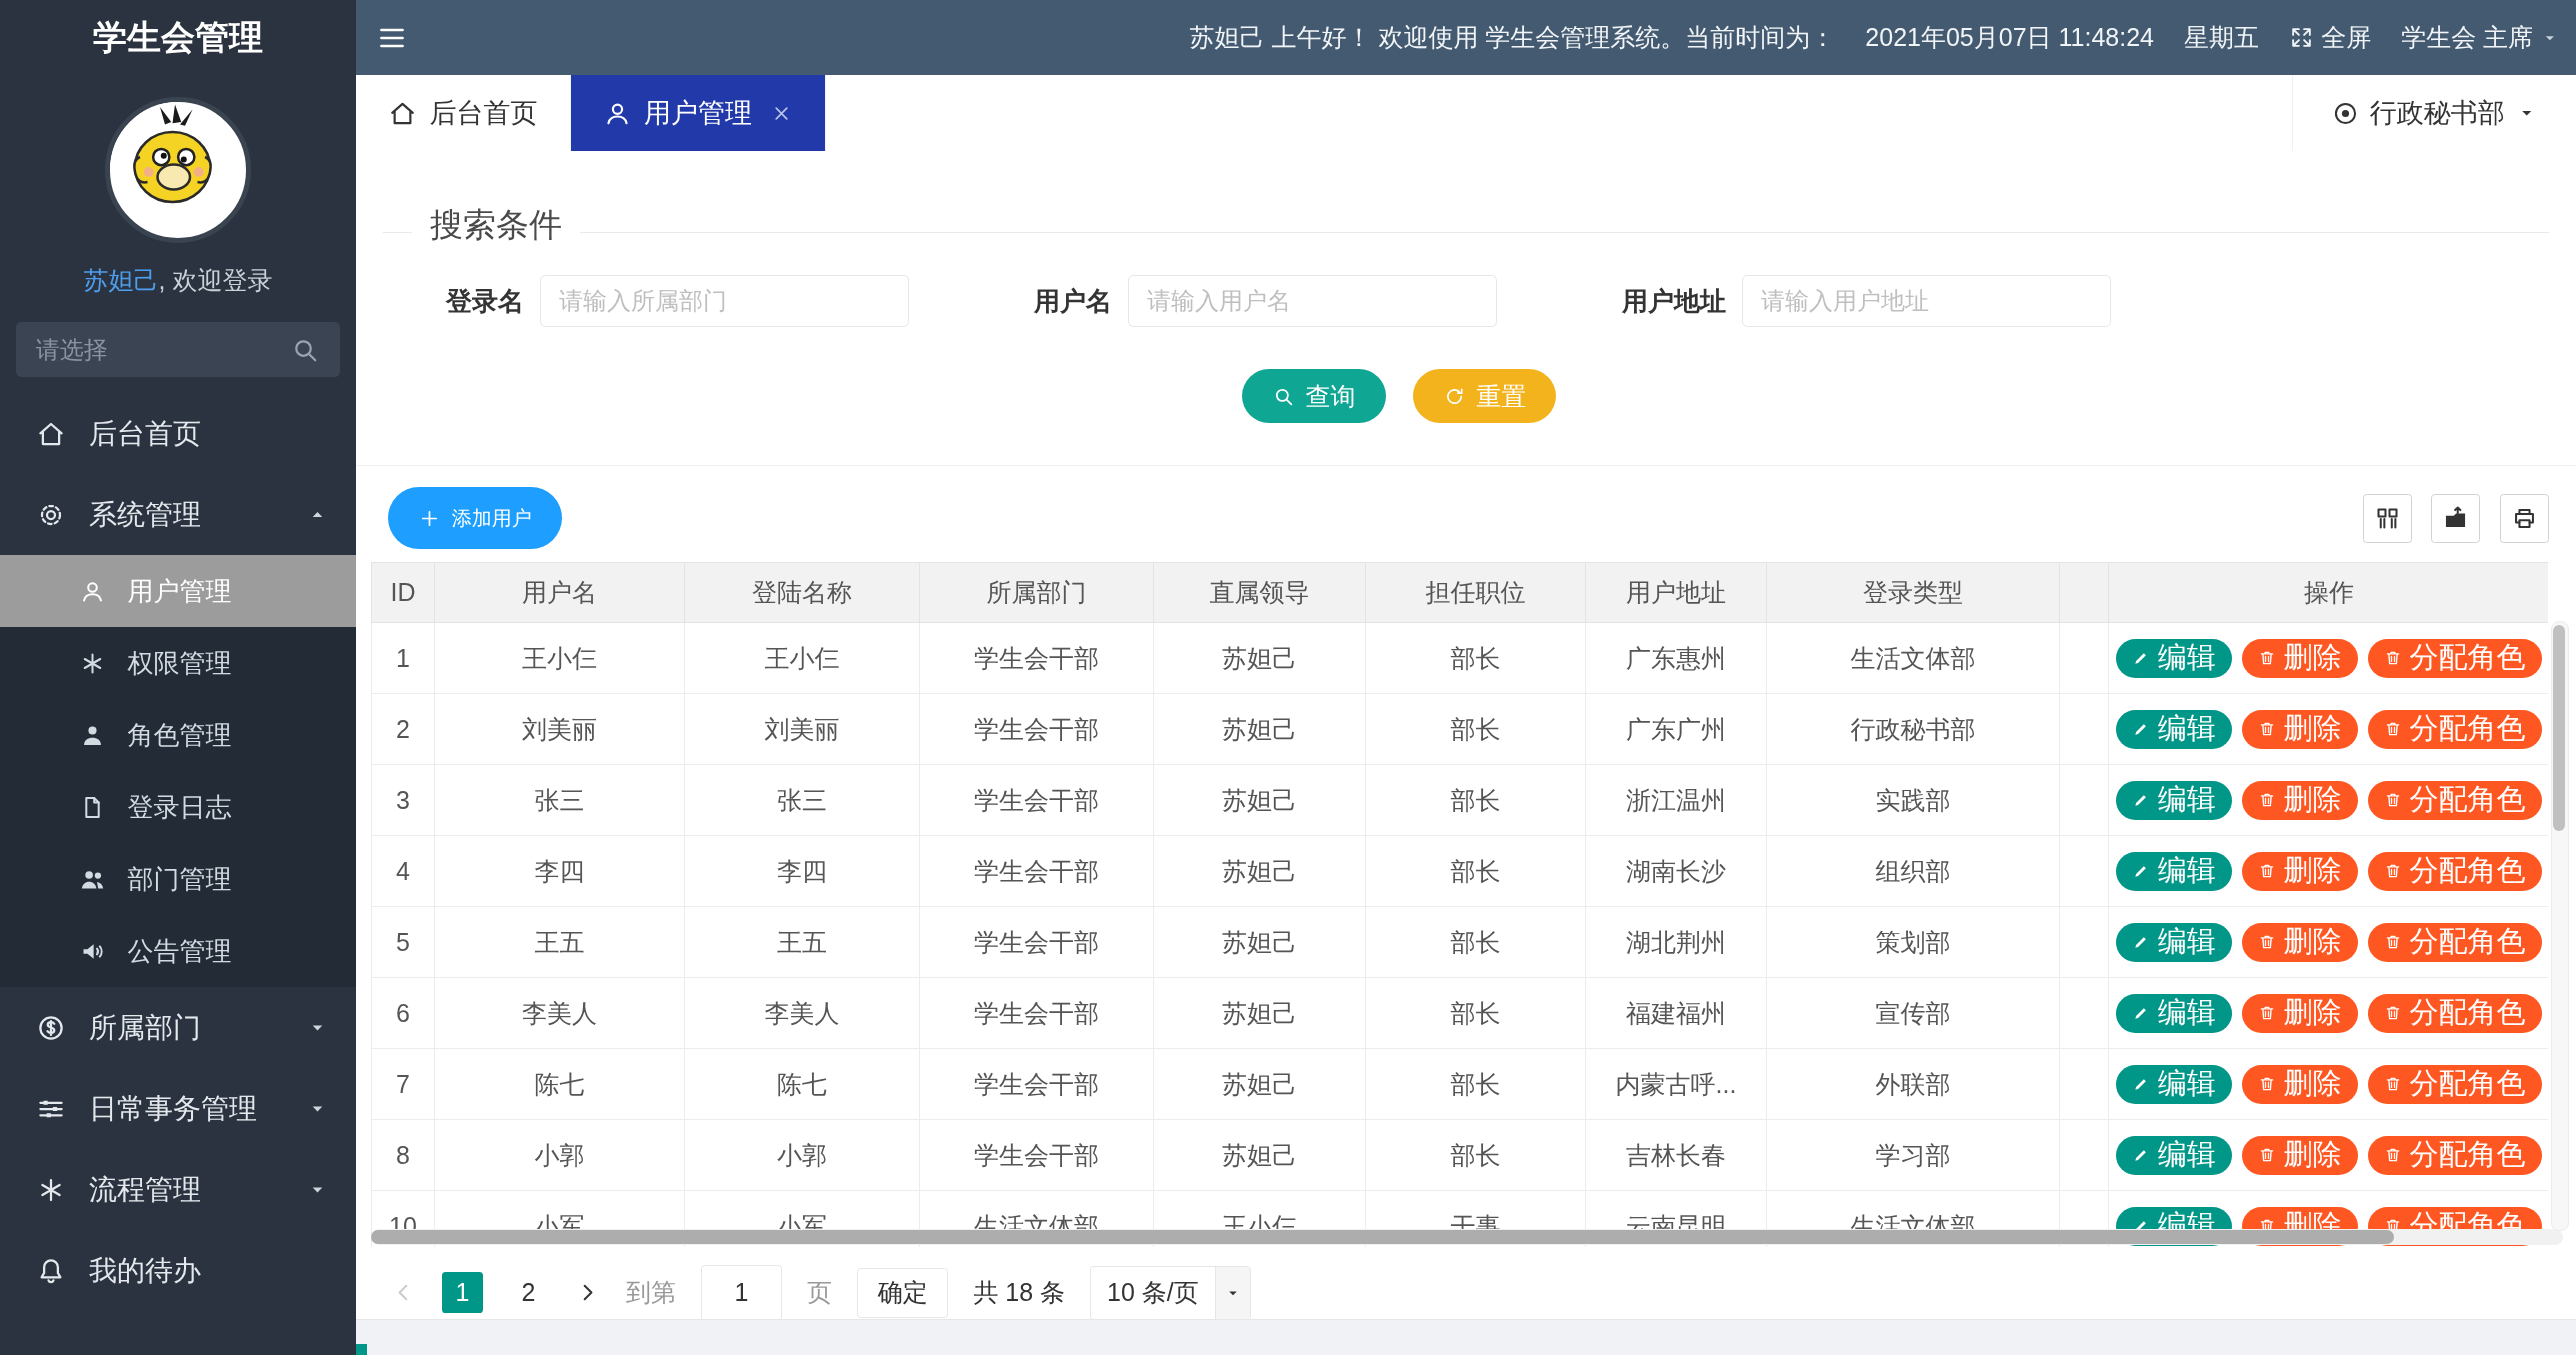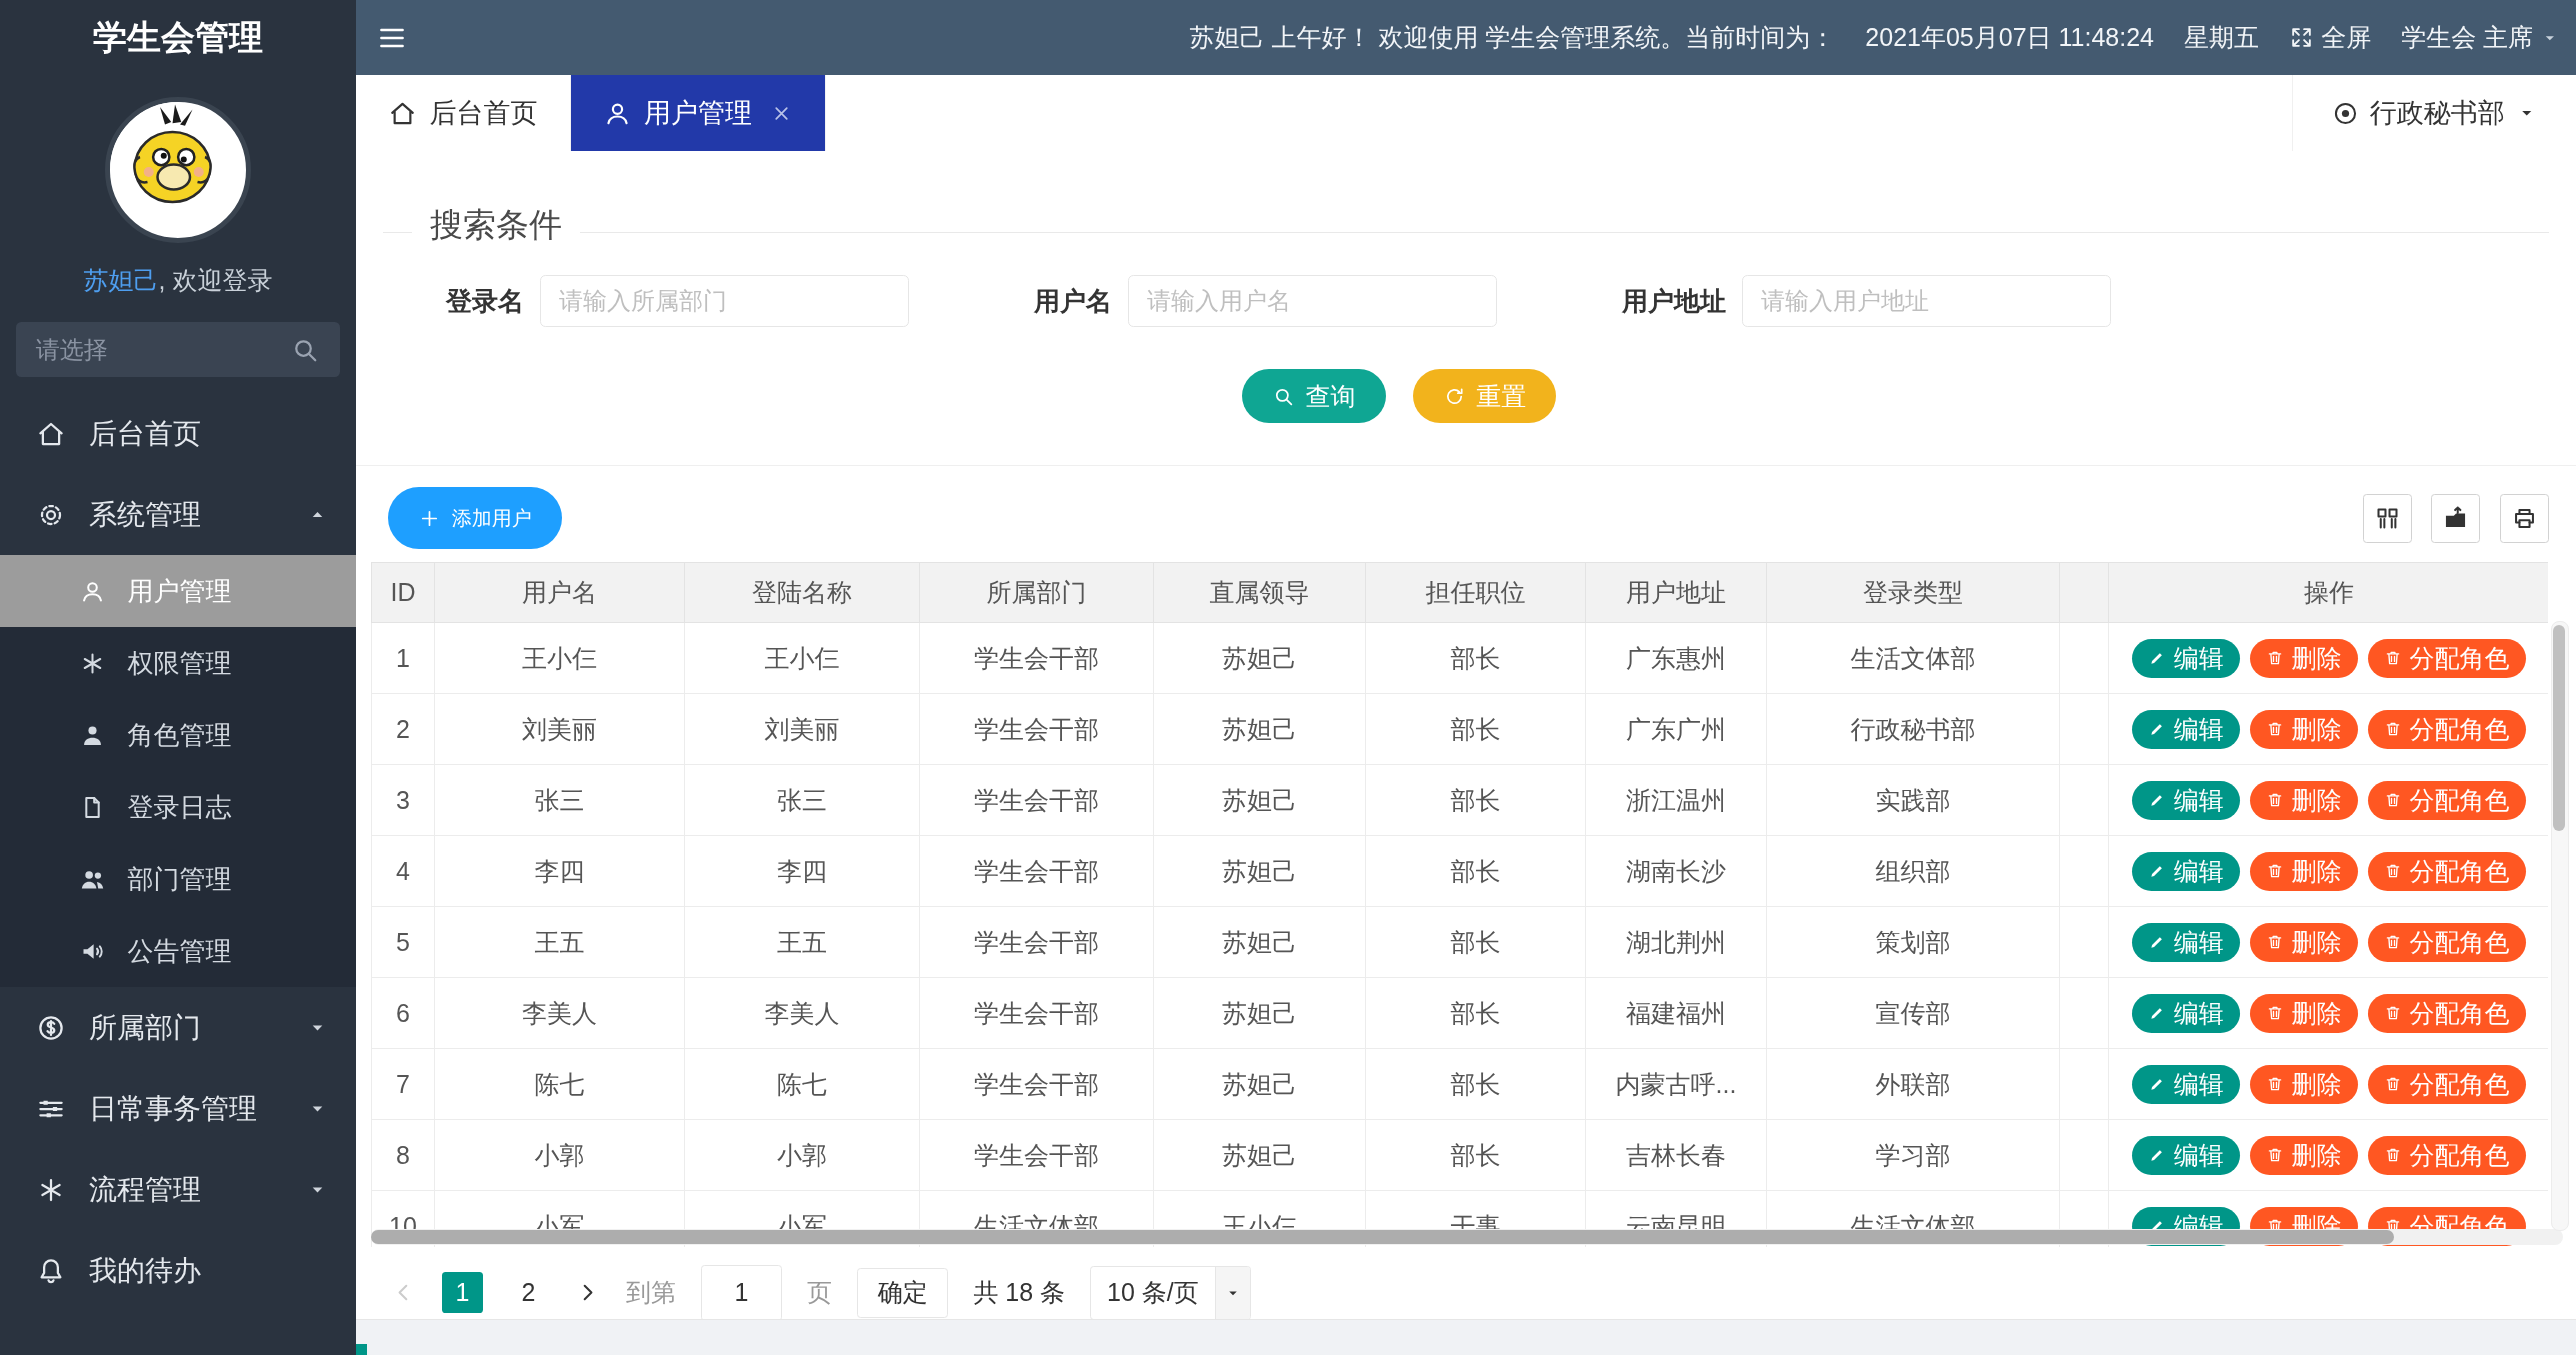--- a/index.html
+++ b/index.html
@@ -54,21 +54,21 @@
   .hr-line{position:absolute;top:314px;left:0;right:0;border-top:0.9px solid #efefef;}
   .toolbar{position:absolute;top:336px;left:32px;right:27px;display:flex;align-items:center;}
   .btn-add{background:#1e9fff;height:62px;font-size:20px;}
   .tool-icons{margin-left:auto;display:flex;gap:19.7px;}
   .tool-btn{width:47px;height:47px;border:0.9px solid #d2d2d2;border-radius:3.6px;background:#fff;color:#333;display:flex;align-items:center;justify-content:center;font-size:27px;cursor:pointer;}
   
   .table-clip{position:absolute;top:411px;left:15px;width:2177px;height:685px;overflow:hidden;}
   table{border-collapse:collapse;table-layout:fixed;width:2177px;font-size:25px;}
   th{background:#f2f2f2;height:57px;font-weight:normal;color:#555;border:0.9px solid #e3e3e3;}
   td{height:68px;text-align:center;border:0.9px solid #ececec;color:#555;background:#fff;overflow:hidden;white-space:nowrap;}
-  .act-btn{display:inline-flex;align-items:center;gap:7.2px;height:39px;padding:0 16px;border-radius:894px;border:none;color:#fff;font-size:25px;cursor:pointer;margin:0 5.4px;font-family:inherit;}
+  .act-btn{display:inline-flex;align-items:center;gap:7.2px;height:39px;padding:0 16px;border-radius:894px;border:none;color:#fff;font-size:29px;cursor:pointer;margin:0 5.4px;font-family:inherit;}
   .act-btn .bicon{font-size:18px;display:flex;}
   .act-edit{background:#009688;}
   .act-del{background:#ff5722;}
   
   .h-scroll{position:absolute;top:1078px;left:15px;width:2192px;height:16px;background:#f1f1f1;border-radius:8px;}
   .h-scroll .thumb{position:absolute;left:0;top:0.9px;height:14.3px;width:2023px;background:#adadad;border-radius:7.2px;}
   .v-scroll{position:absolute;top:470px;right:7.2px;width:16px;height:608px;background:#f7f7f7;border:0.9px solid #ececec;border-radius:8px;}
   .v-scroll .thumb{position:absolute;left:0.9px;top:2.7px;width:12.5px;height:206px;background:#c0c0c0;border-radius:6.3px;}
   
   .pagination{position:absolute;top:1110px;left:34px;height:63px;display:flex;align-items:center;gap:25px;font-size:25px;color:#333;}

